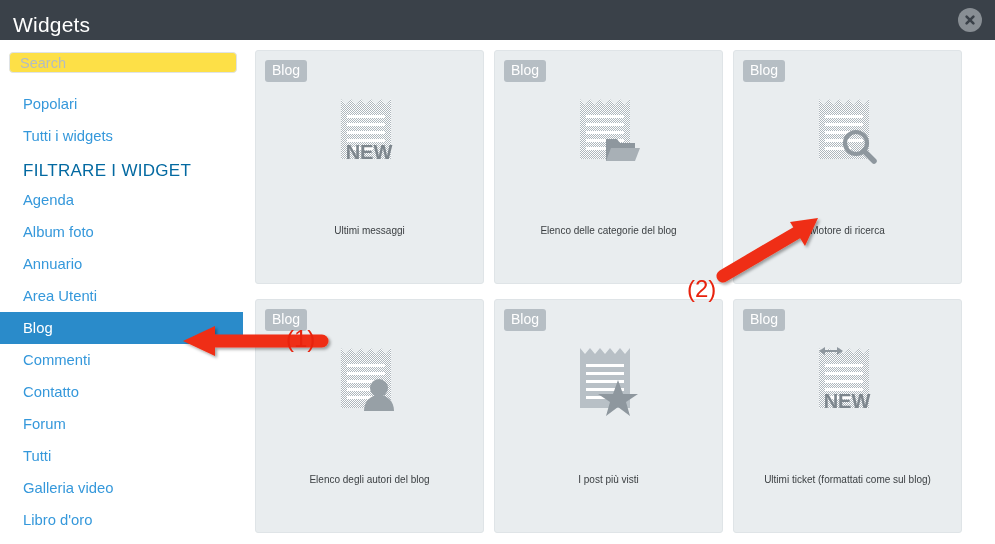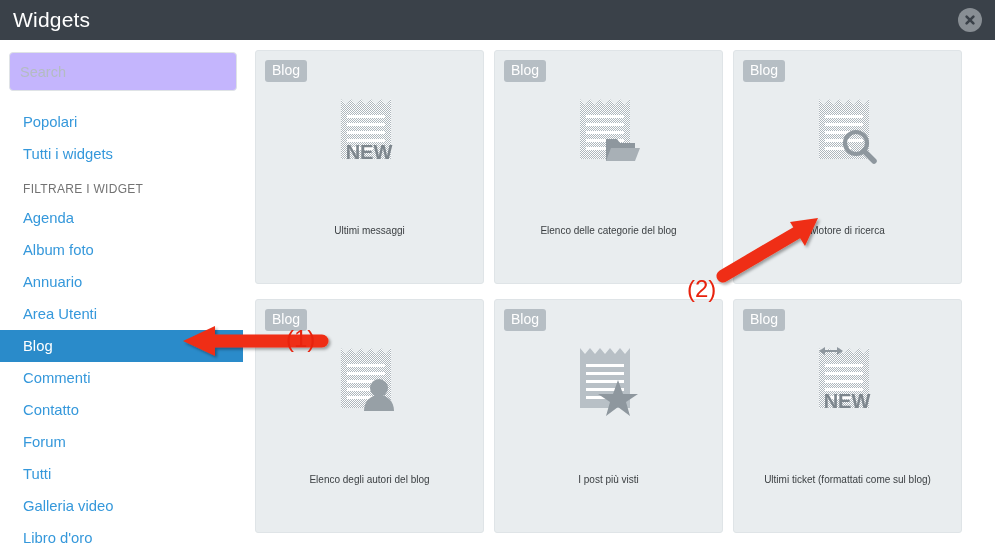--- a/index.html
+++ b/index.html
@@ -9,21 +9,21 @@
     font-family: "Liberation Sans", sans-serif;
     background: #ffffff;
   }
   #app { position: relative; width: 995px; height: 544px; overflow: hidden; }
 
   
   .titlebar {
     position: absolute; top: 0; left: 0;
     width: 995px; height: 45px;
     background: #3a4149;
-    display: flex; align-items: flex-start;
+    display: flex; align-items: flex-end;
   }
   .titlebar .title {
     color: #ffffff;
     font-size: 21px;
     font-weight: 400;
     letter-spacing: .2px;
     padding-left: 13px;
     line-height: 40px;
   }
   .close-btn {
@@ -38,29 +38,29 @@
 
   
   .sidebar {
     position: absolute; left: 0; top: 40px;
     width: 243px; height: 504px;
     background: #ffffff;
     overflow: hidden;
   }
   .search-wrap { padding: 12px 12px 0 9px; }
   .search-input {
-    width: 228px; height: 39px;
+    width: 228px; height: 21px;
     border: 1px solid #dfe3e6;
     border-radius: 4px;
     font-size: 14.5px;
     font-family: "Liberation Sans", sans-serif;
     color: #555;
     padding: 0 10px;
     outline: none;
-    background: #c4b5fd;
+    background: #fde047;
   }
   .search-input::placeholder { color: #b4bcc2; }
 
   .navlist { margin-top: 15px; }
   .nav-item {
     display: block;
     height: 32px;
     line-height: 32px;
     padding-left: 23px;
     font-size: 14.8px;
@@ -70,22 +70,22 @@
   }
   .nav-item.active {
     background: #2a8bca;
     color: #ffffff;
     width: 243px;
   }
   .nav-section {
     height: 32px;
     line-height: 38px;
     padding-left: 23px;
-    font-size: 12px;
-    color: #737373;
+    font-size: 17px;
+    color: #0369a1;
     letter-spacing: .3px;
     white-space: nowrap;
   }
 
   
   .main {
     position: absolute; left: 243px; top: 40px;
     width: 752px; height: 504px;
     background: #ffffff;
     padding: 5px 0 0 12px;

